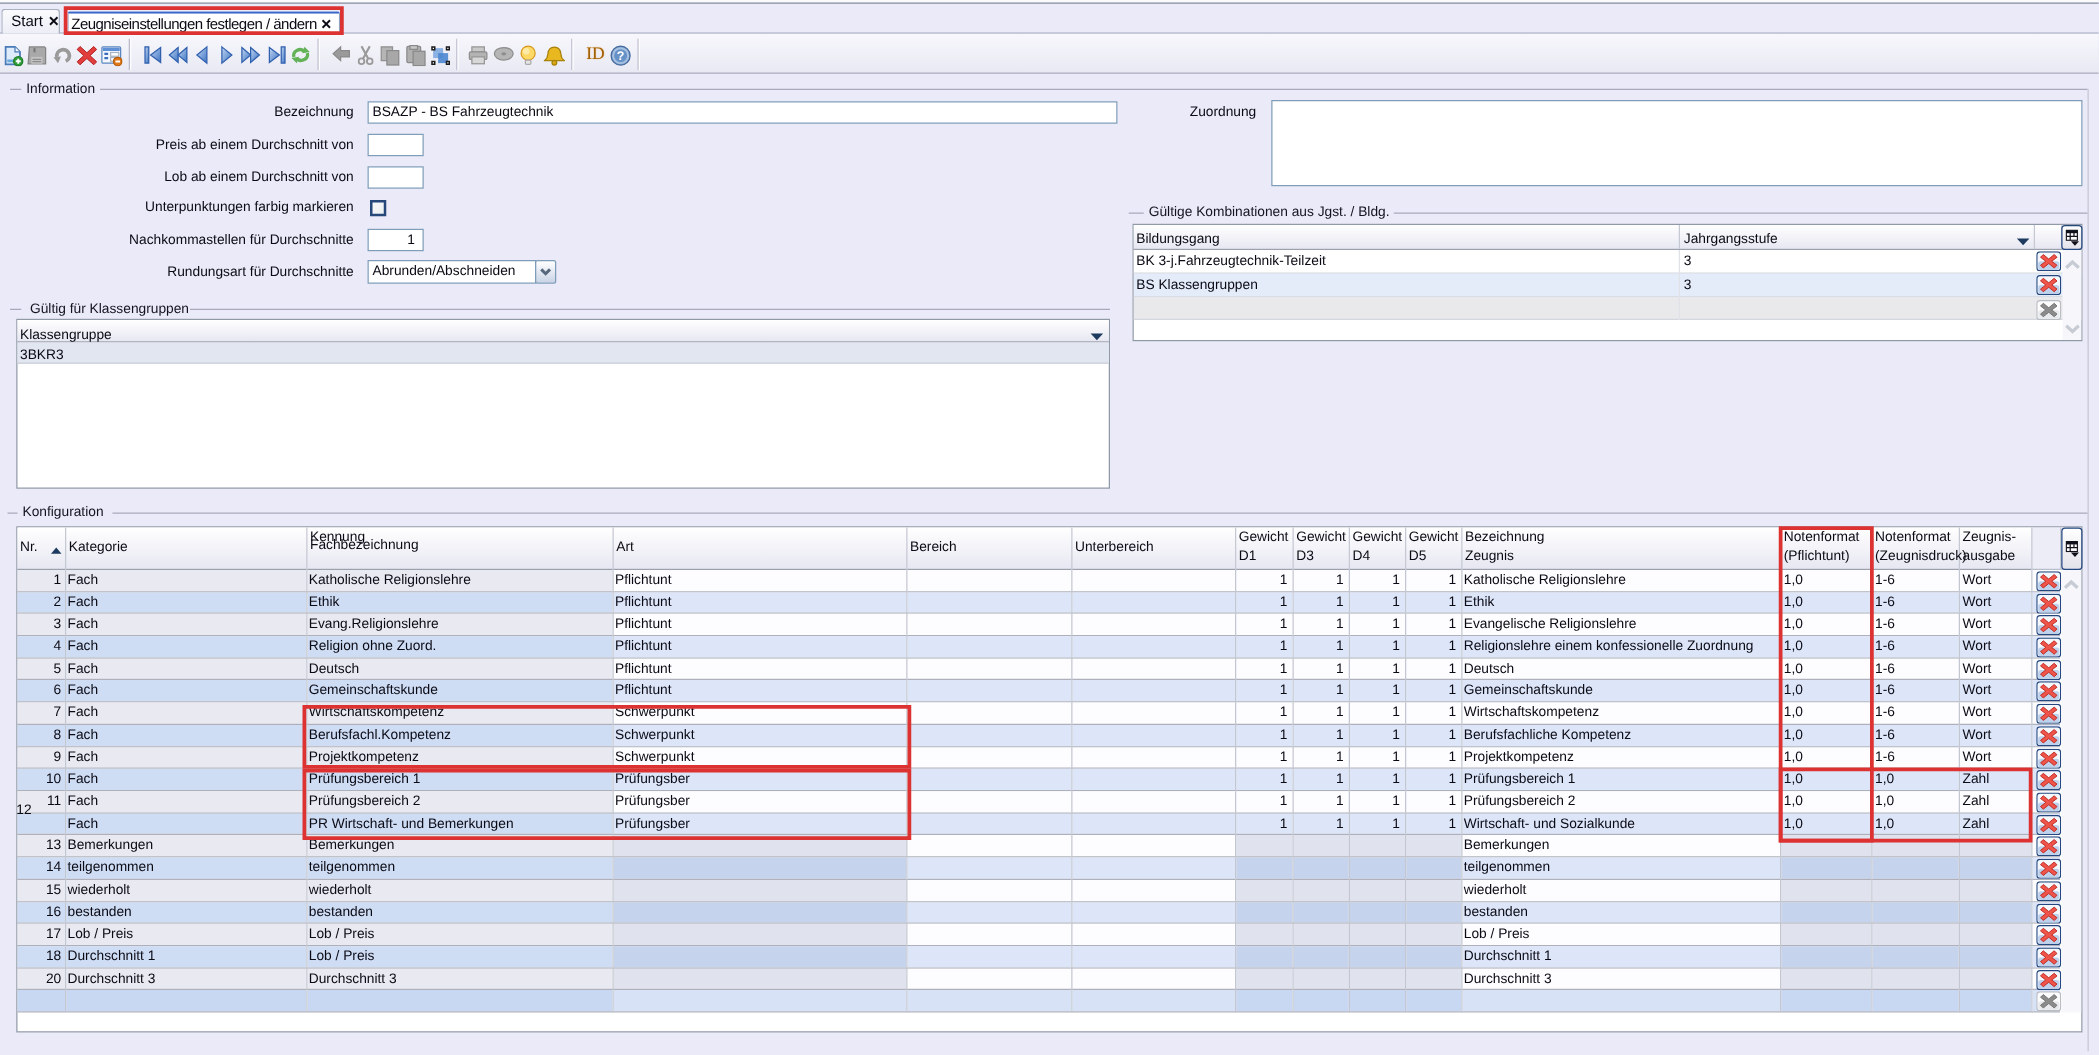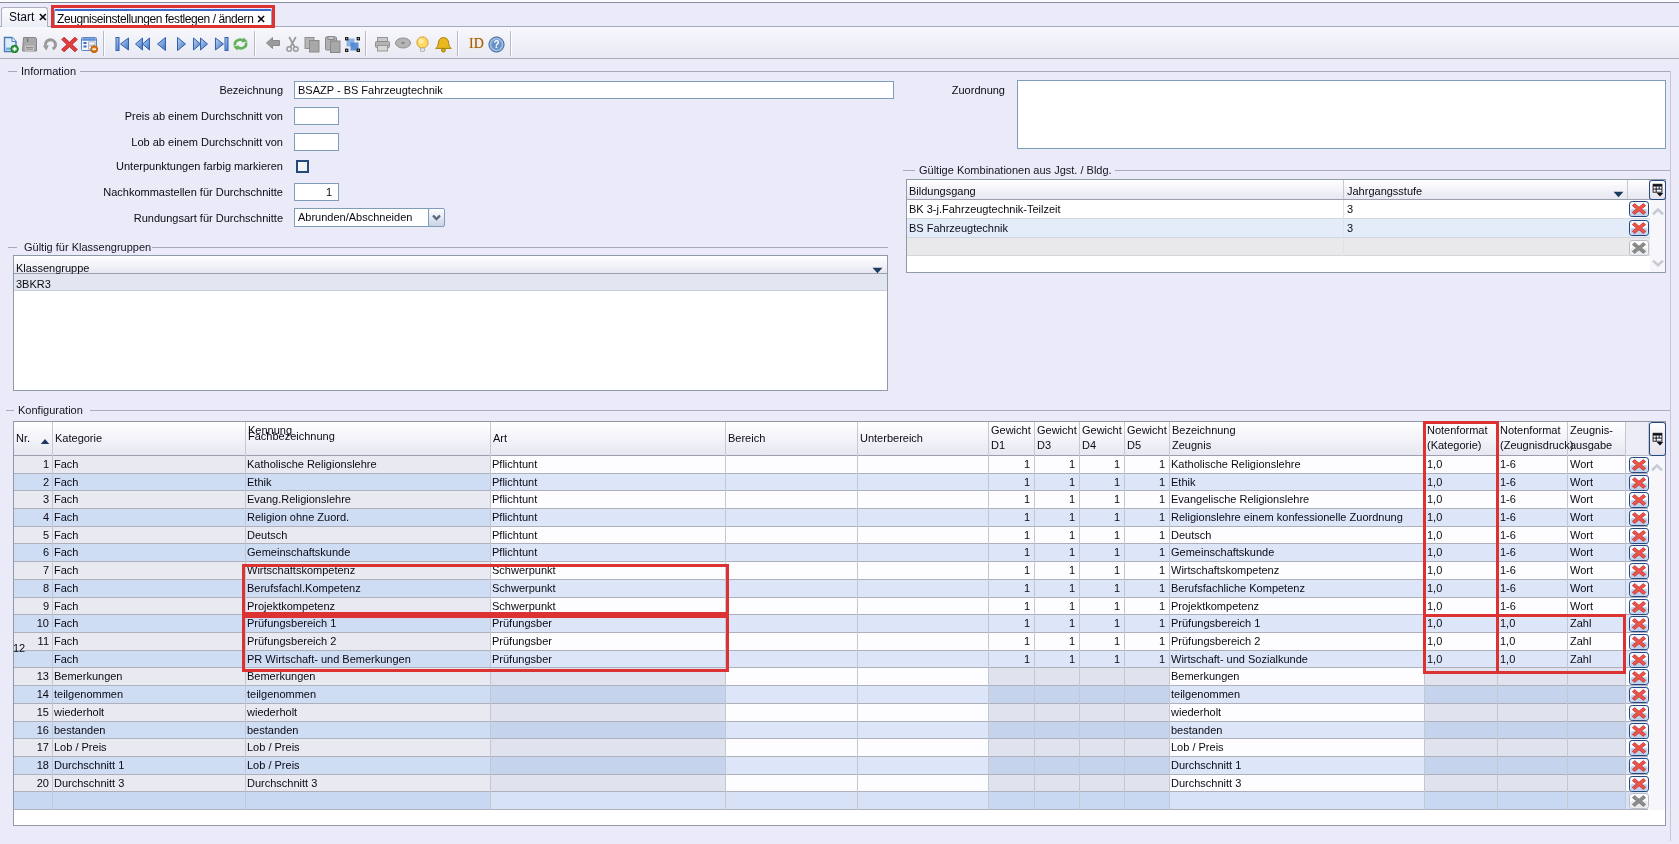--- a/index.html
+++ b/index.html
@@ -203,21 +203,21 @@
       <path d="M0.5 0.8 10.5 0.8 5.5 6.2z" fill="#1d3a5f"></path>
     </svg></div>
 <div style="position:absolute;left:1627px;top:180px;width:1px;height:19px;background:#c5c9d4"></div>
 <div style="position:absolute;left:1649px;top:180px;width:1px;height:19px;background:#c5c9d4"></div>
 <div style="position:absolute;left:1343px;top:180px;width:1px;height:19px;background:#c5c9d4"></div>
 <div style="position:absolute;left:907px;top:200px;width:758px;height:19px;background:#fff;border-bottom:1px solid #d4d7de;box-sizing:border-box"></div>
 <div style="position:absolute;left:909px;top:203px">BK 3-j.Fahrzeugtechnik-Teilzeit</div>
 <div style="position:absolute;left:1347px;top:203px">3</div>
 <div style="position:absolute;left:1343px;top:200px;width:1px;height:19px;background:#e0e2e8"></div>
 <div style="position:absolute;left:907px;top:219px;width:758px;height:19px;background:#e4ecfa;border-bottom:1px solid #d4d7de;box-sizing:border-box"></div>
-<div style="position:absolute;left:909px;top:222px">BS Fahrzeugtechnik</div>
+<div style="position:absolute;left:909px;top:222px">BS Klassengruppen</div>
 <div style="position:absolute;left:1347px;top:222px">3</div>
 <div style="position:absolute;left:1343px;top:219px;width:1px;height:19px;background:#e0e2e8"></div>
 <div style="position:absolute;left:907px;top:238px;width:758px;height:18px;background:#e9e9ec;border-bottom:1px solid #d4d7de;box-sizing:border-box"></div>
 <div style="position:absolute;left:1343px;top:238px;width:1px;height:18px;background:#e0e2e8"></div>
 <div style="position:absolute;left:1650px;top:200px;width:15px;height:72px;background:#f7f7fb"></div>
 <div style="position:absolute;left:1651px;top:206px"><svg width="14" height="11" viewBox="0 0 14 11" style="">
       <path d="M2 8.2 7 3.6 12 8.2" fill="none" stroke="#c7cbd4" stroke-width="2.6"></path>
     </svg></div>
 <div style="position:absolute;left:1651px;top:257px"><svg width="14" height="11" viewBox="0 0 14 11" style="">
       <path d="M2 3.6 7 8.2 12 3.6" fill="none" stroke="#c7cbd4" stroke-width="2.6"></path>
@@ -288,21 +288,21 @@
 <div style="position:absolute;left:991px;top:439px;z-index:3">D1</div>
 <div style="position:absolute;left:1037px;top:424px;z-index:3">Gewicht</div>
 <div style="position:absolute;left:1037px;top:439px;z-index:3">D3</div>
 <div style="position:absolute;left:1082px;top:424px;z-index:3">Gewicht</div>
 <div style="position:absolute;left:1082px;top:439px;z-index:3">D4</div>
 <div style="position:absolute;left:1127px;top:424px;z-index:3">Gewicht</div>
 <div style="position:absolute;left:1127px;top:439px;z-index:3">D5</div>
 <div style="position:absolute;left:1172px;top:424px;z-index:3">Bezeichnung</div>
 <div style="position:absolute;left:1172px;top:439px;z-index:3">Zeugnis</div>
 <div style="position:absolute;left:1427px;top:424px;z-index:3">Notenformat</div>
-<div style="position:absolute;left:1427px;top:439px;z-index:3">(Kategorie)</div>
+<div style="position:absolute;left:1427px;top:439px;z-index:3">(Pflichtunt)</div>
 <div style="position:absolute;left:1500px;top:424px;z-index:3">Notenformat</div>
 <div style="position:absolute;left:1500px;top:439px;z-index:3">(Zeugnisdruck)</div>
 <div style="position:absolute;left:1570px;top:424px;z-index:3">Zeugnis-</div>
 <div style="position:absolute;left:1570px;top:439px;z-index:3">ausgabe</div>
 <div style="position:absolute;left:40px;top:435px;z-index:3"><svg width="10" height="7" viewBox="0 0 10 7" style="">
       <path d="M5 1 9.2 6 0.8 6z" fill="#1d3a5f"></path>
     </svg></div>
 <div style="position:absolute;left:14px;top:456px;width:38px;height:17px;background:#e9e9f1"></div>
 <div style="position:absolute;left:53px;top:456px;width:192px;height:17px;background:#e9e9f1"></div>
 <div style="position:absolute;left:246px;top:456px;width:244px;height:17px;background:#e9e9f1"></div>

